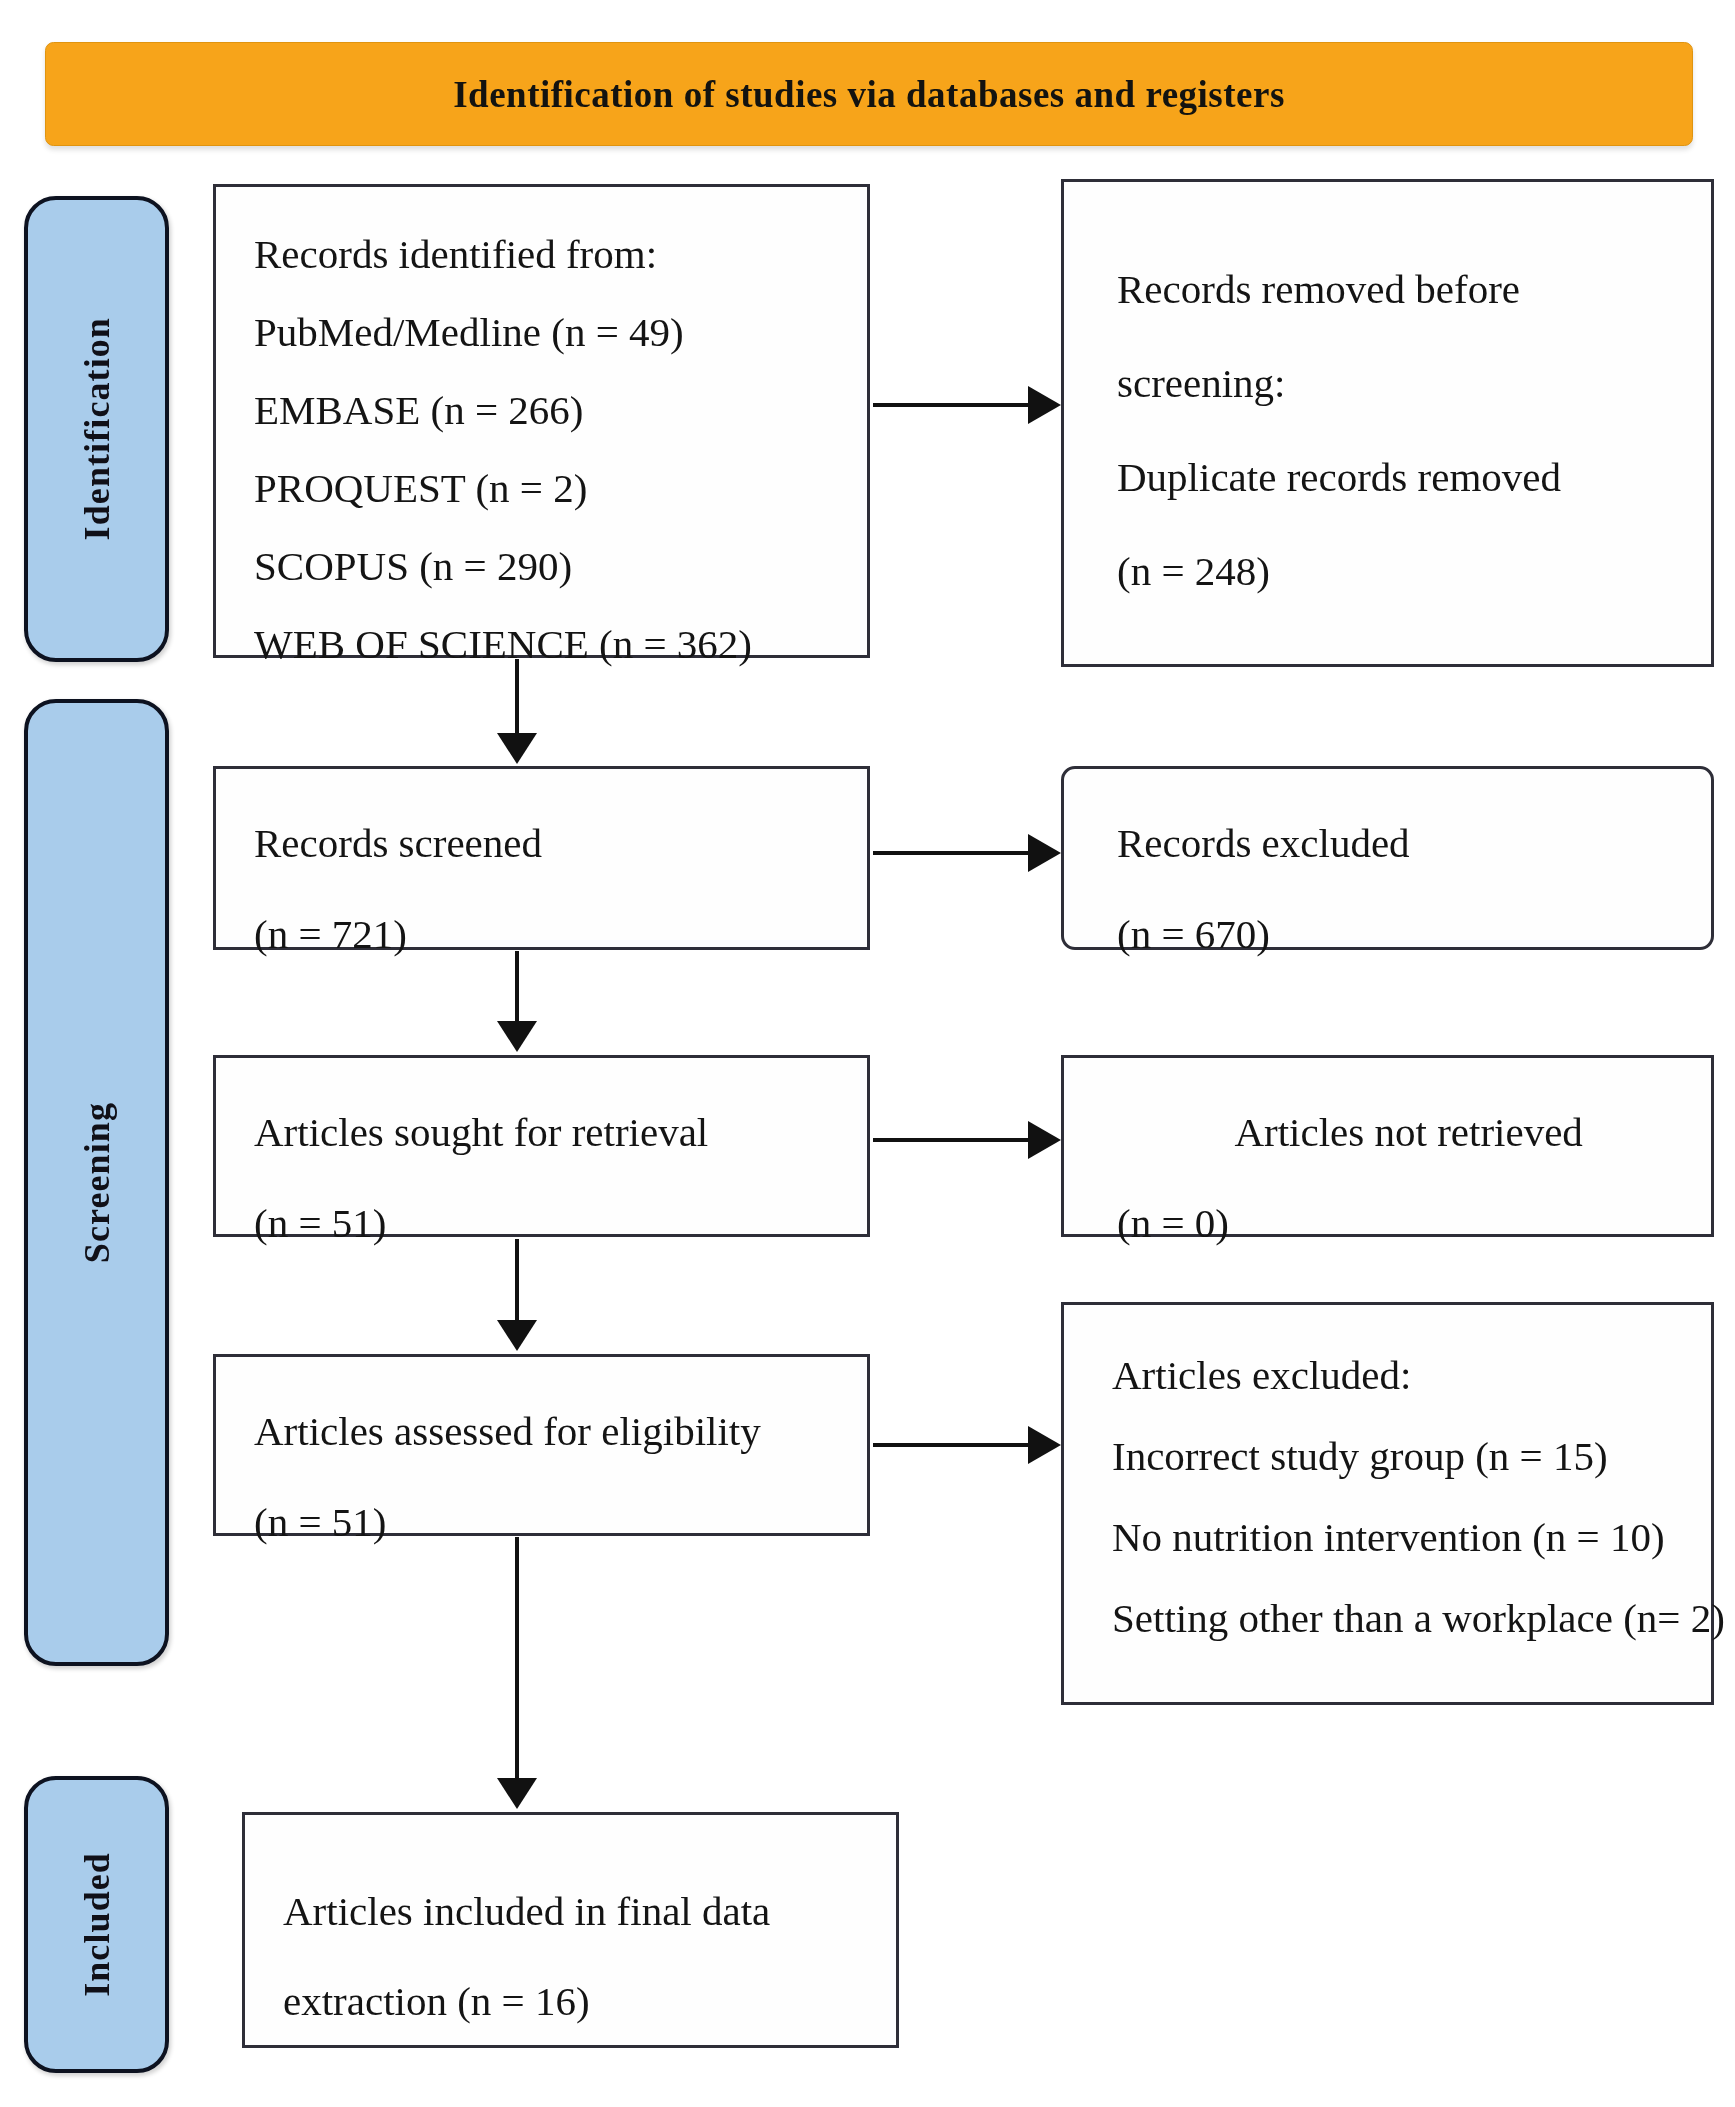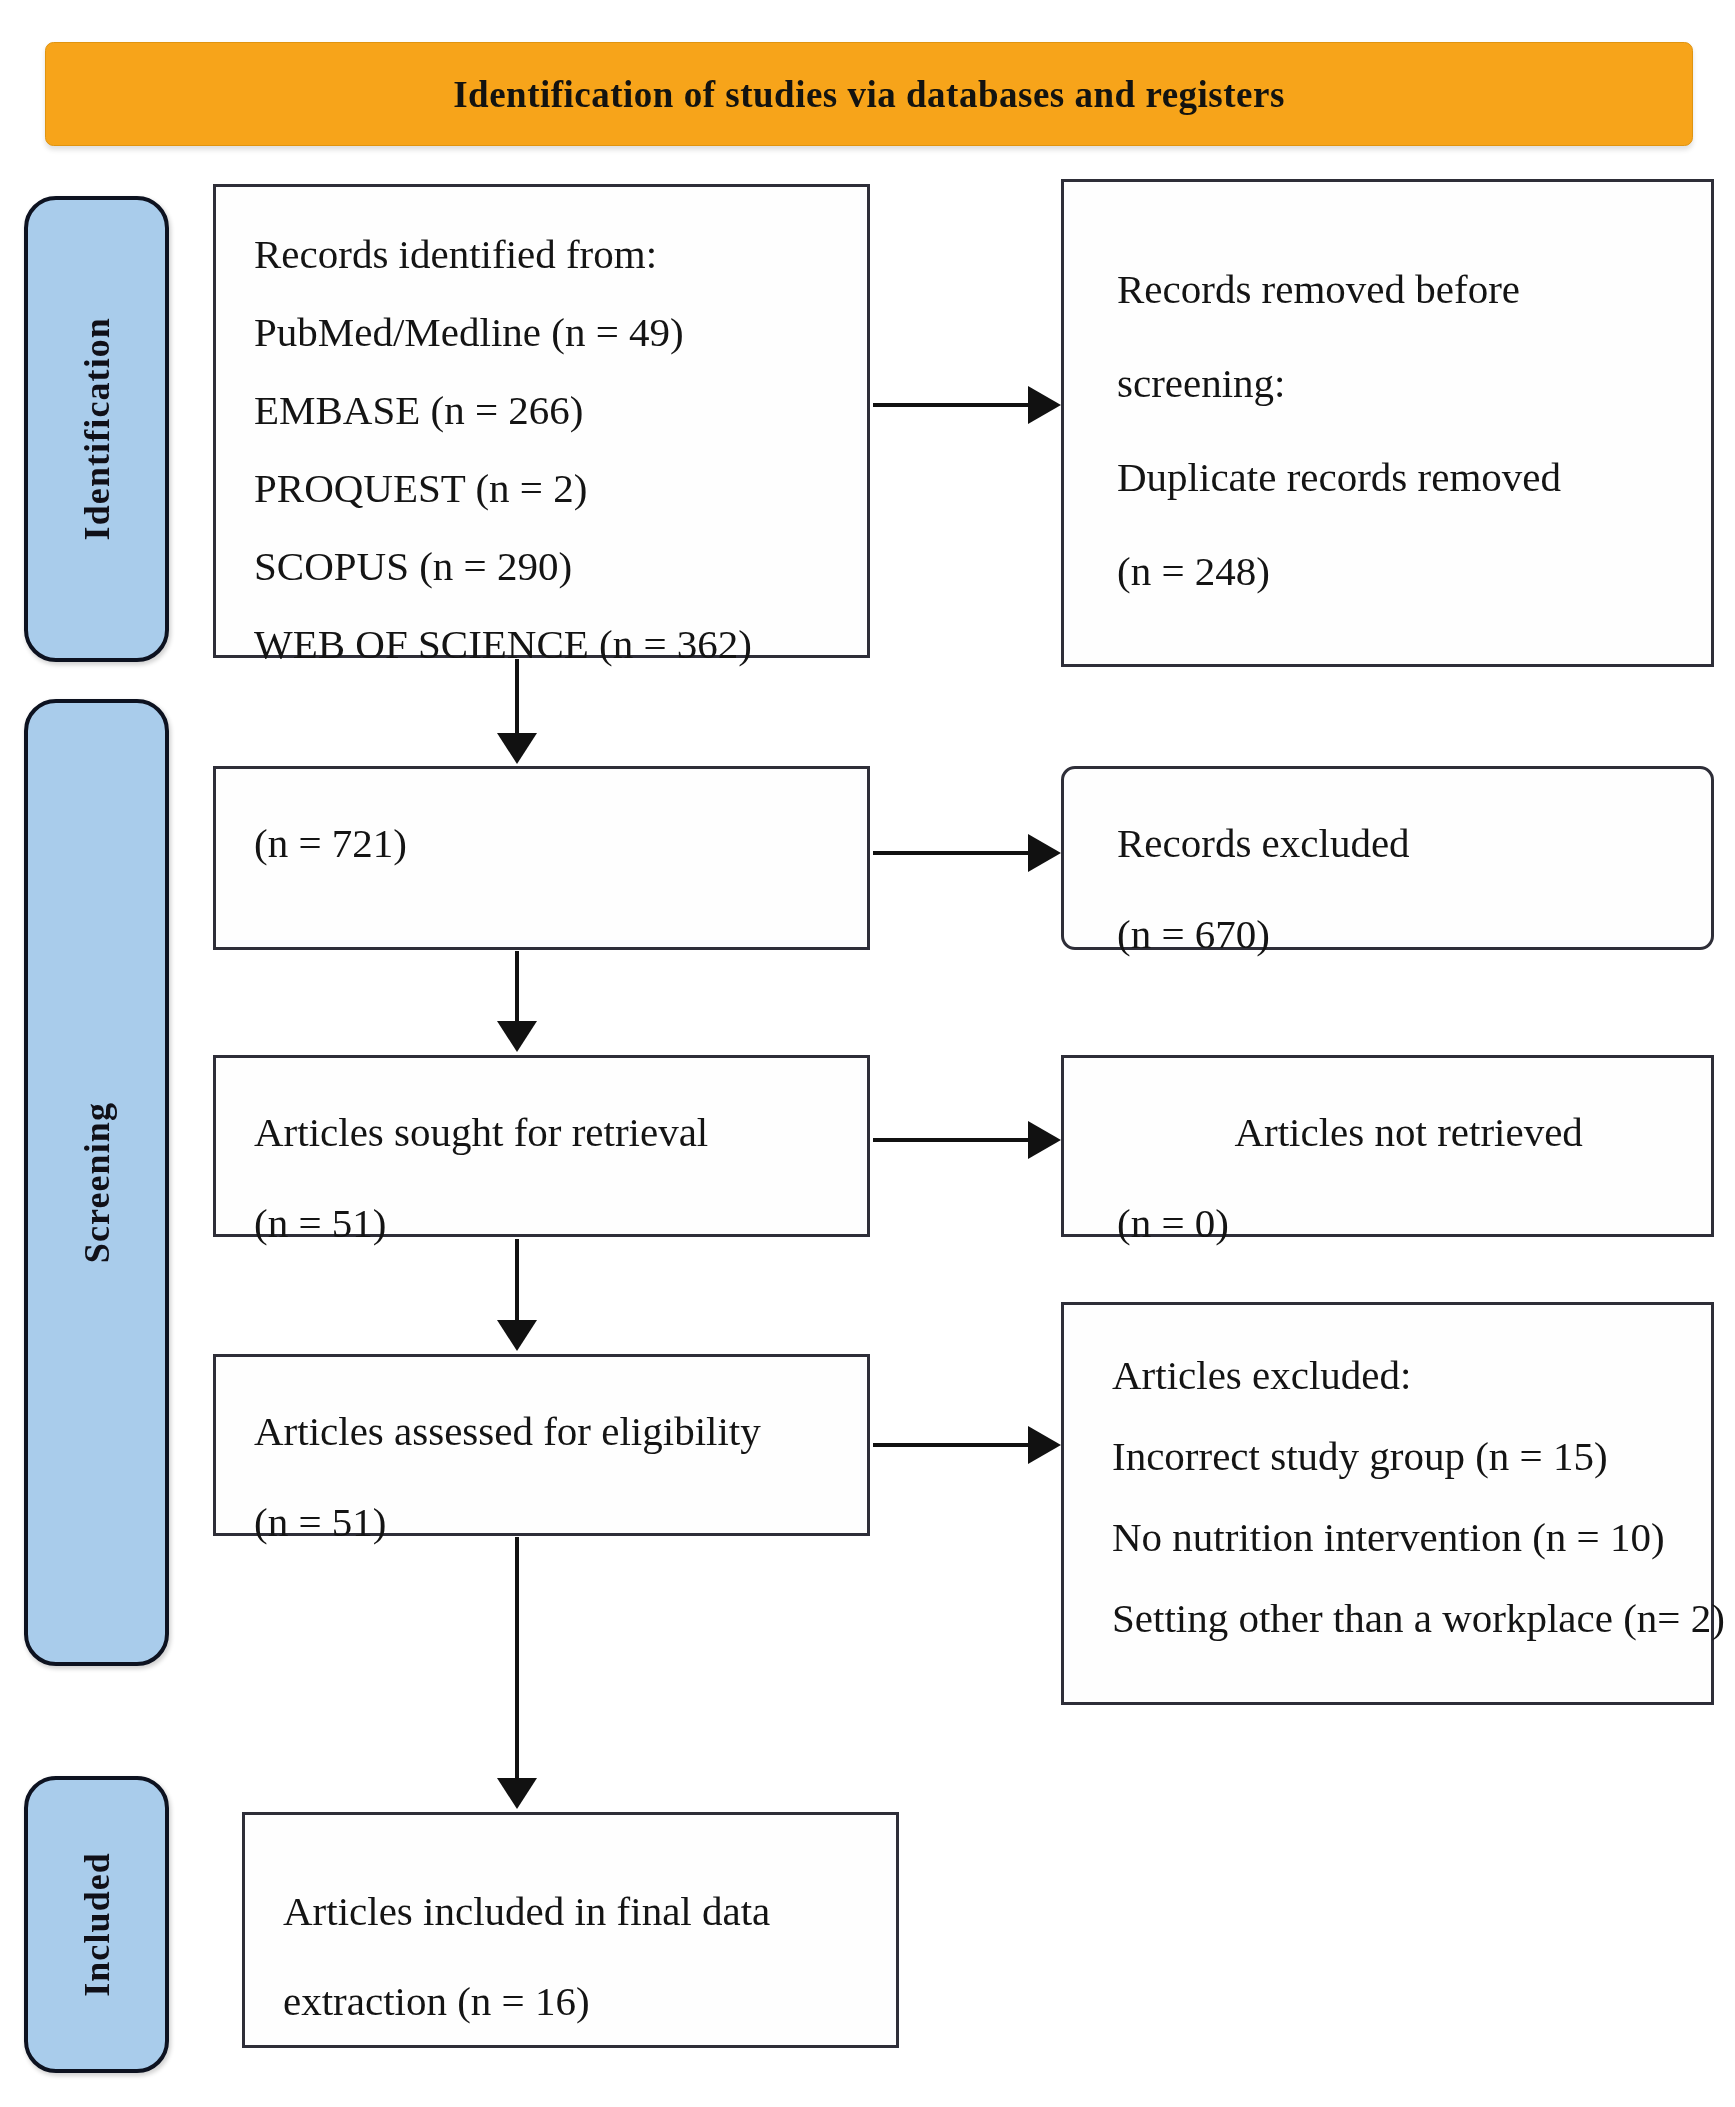--- a/index.html
+++ b/index.html
@@ -112,20 +112,21 @@
   </div>
 
   <div class="fbox" style="left:1061px; top:179px; width:653px; height:488px; padding:60px 10.7px 0 53px;">
     <div class="line" style="line-height:94px;">Records removed before</div>
     <div class="line" style="line-height:94px;">screening:</div>
     <div class="line" style="line-height:94px;">Duplicate records removed</div>
     <div class="line" style="line-height:94px;">(n = 248)</div>
   </div>
 
   <div class="fbox" style="left:213px; top:766px; width:657px; height:184px; padding:29px 10.7px 0 38px;">
+    <div class="line" style="line-height:91px;">Records screened</div>
     <div class="line" style="line-height:91px;">(n = 721)</div>
   </div>
 
   <div class="fbox" style="left:1061px; top:766px; width:653px; height:184px; padding:29px 10.7px 0 53px;border-radius:14px;">
     <div class="line" style="line-height:91px;">Records excluded</div>
     <div class="line" style="line-height:91px;">(n = 670)</div>
   </div>
 
   <div class="fbox" style="left:213px; top:1055px; width:657px; height:182px; padding:29px 10.7px 0 38px;">
     <div class="line" style="line-height:91px;">Articles sought for retrieval</div>

